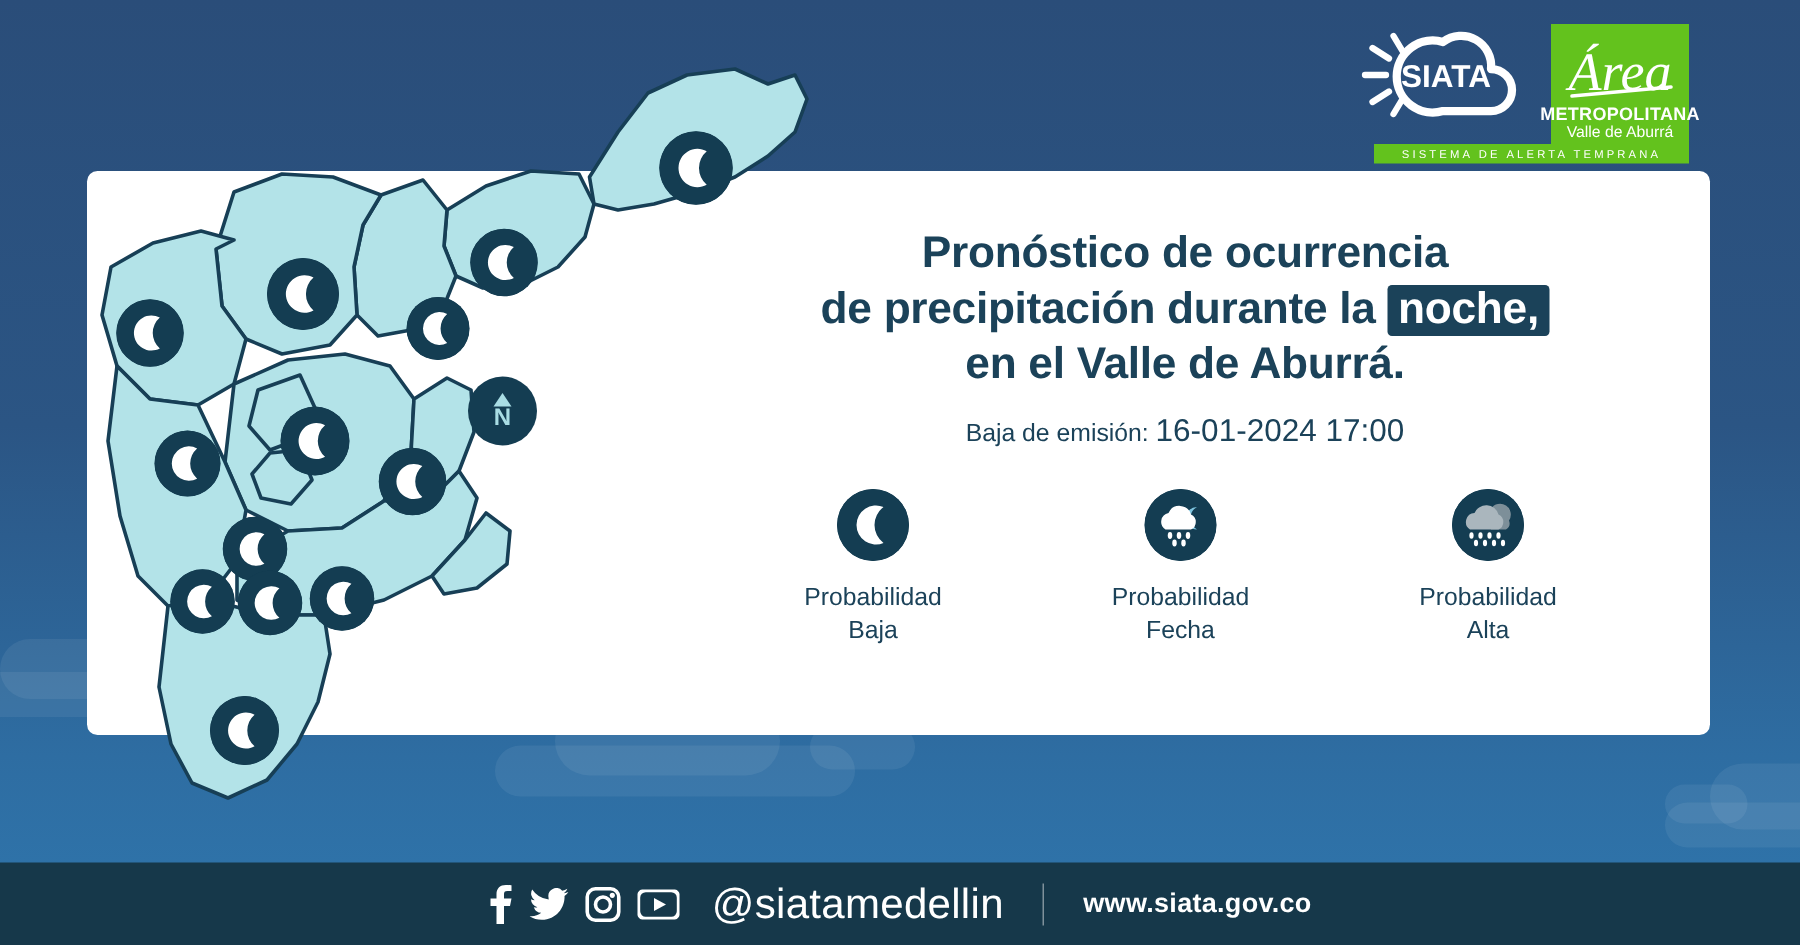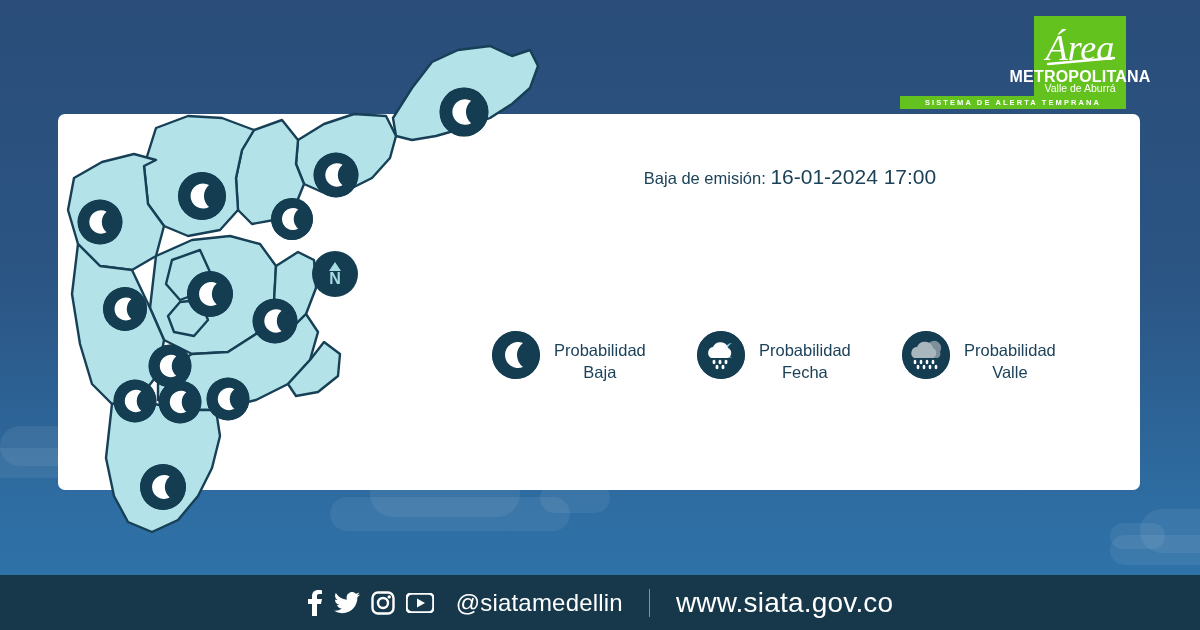--- a/index.html
+++ b/index.html
@@ -35,26 +35,26 @@
 
   
   .logos { position: absolute; right: 74px; top: 16px; display: flex; align-items: flex-start; gap: 0px; }
   .siata-logo { width: 132px; height: 78px; position: relative; }
   .area-logo {
     width: 92px; height: 82px; background: #63c21d;
     display: flex; flex-direction: column; align-items: center; justify-content: flex-end;
     padding-bottom: 4px; position: relative;
   }
   .area-script { position: absolute; left: 0; top: 2px; width: 92px; height: 58px; }
-  .area-l1 { color: #ffffff; font-size: 16px; font-weight: bold; letter-spacing: .2px; line-height: 11px; }
+  .area-l1 { color: #ffffff; font-size: 12px; font-weight: bold; letter-spacing: .2px; line-height: 11px; }
   .area-l2 { color: #ffffff; font-size: 10.5px; line-height: 12px; }
   .siata-strip {
     position: absolute; right: 74px; top: 96px;
-    width: 226px; height: 13px; background: #63c21d;
-    color: #ffffff; font-size: 7.5px; font-weight: bold;
+    width: 210px; height: 13px; background: #63c21d;
+    color: #ffffff; font-size: 7.5px; font-weight: normal;
     letter-spacing: 2.1px; display: flex; align-items: center; justify-content: center;
   }
 
   
   .card {
     position: absolute; left: 58px; top: 114px; width: 1082px; height: 376px;
     background: #ffffff; border-radius: 7px;
   }
 
   
@@ -85,46 +85,59 @@
     padding: 1px 7px 3px 7px; display: inline-block; line-height: 30px;
   }
   .issue { margin-top: 15px; color: #1b4259; font-size: 16.5px; }
   .issue .date { font-size: 21px; }
 
   
   .legend {
     position: absolute; left: 492px; top: 326px; width: 590px;
     display: flex; justify-content: space-between; align-items: flex-start;
   }
-  .legend-item { width: 180px; display: flex; align-items: center; gap: 14px; }
+  .legend-item { width: 180px; display: flex; flex-direction: column; align-items: center; }
   .legend-icon { width: 48px; height: 48px; border-radius: 50%; background: #143d52; display: block; }
   .legend-label { margin-top: 13px; color: #1b4259; font-size: 16.5px; line-height: 22px; text-align: center; }
 
   
   .footer {
     position: absolute; left: 0; bottom: 0; width: 1200px; height: 55px;
     background: #16384a; display: flex; align-items: center; justify-content: center; gap: 0px;
   }
   .social { display: flex; align-items: center; gap: 11px; margin-right: 22px; }
   .social svg { display: block; }
-  .handle { color: #ffffff; font-size: 24px; letter-spacing: .2px; }
+  .handle { color: #ffffff; font-size: 28px; letter-spacing: .2px; }
   .divider { width: 1px; height: 28px; background: rgba(255,255,255,.45); margin: 0 26px; }
-  .url { color: #ffffff; font-size: 28px; letter-spacing: .2px; }
+  .url { color: #ffffff; font-size: 18px; letter-spacing: .2px; font-weight: bold; }
 </style>
 </head>
 <body>
 
 <div class="stage">
 
   <div class="bgcloud cloud-a"></div>
   <div class="bgcloud cloud-b"></div>
   <div class="bgcloud cloud-c"></div>
   <div class="bgcloud cloud-d"></div>
 
   <div class="logos">
+    <div class="siata-logo">
+      <svg viewBox="0 0 132 78" width="132" height="78">
+        <g stroke="#ffffff" stroke-width="4.2" stroke-linecap="round" fill="none">
+          <line x1="8" y1="34" x2="22" y2="34"></line>
+          <line x1="13" y1="16" x2="24" y2="23"></line>
+          <line x1="13" y1="52" x2="24" y2="45"></line>
+          <line x1="27" y1="8" x2="33" y2="18"></line>
+          <line x1="27" y1="60" x2="33" y2="50"></line>
+        </g>
+        <path d="M60 12 A24 24 0 1 0 60 58 L92 58 A14 14 0 0 0 92 30 A20 20 0 0 0 60 12 Z" fill="none" stroke="#ffffff" stroke-width="5.5" stroke-linejoin="round"></path>
+        <text x="62" y="42" font-family="Liberation Sans, sans-serif" font-size="21" font-weight="bold" fill="#ffffff" text-anchor="middle">SIATA</text>
+      </svg>
+    </div>
     <div class="area-logo">
       <svg class="area-script" viewBox="0 0 92 58">
         <text x="46" y="42" font-family="Liberation Serif, serif" font-size="36" font-style="italic" fill="#ffffff" text-anchor="middle">Área</text>
         <line x1="14" y1="46" x2="80" y2="40" stroke="#ffffff" stroke-width="2.4" stroke-linecap="round"></line>
       </svg>
       <div class="area-l1">METROPOLITANA</div>
       <div class="area-l2">Valle de Aburrá</div>
     </div>
   </div>
   <div class="siata-strip">SISTEMA DE ALERTA TEMPRANA</div>
@@ -253,20 +266,28 @@
         <div class="badge" title="Caldas Sur" style="left: 103px; top: 443px; width: 46px; height: 46px;">
           <svg viewBox="0 0 48 48" class="badge-circle">
             <circle cx="24" cy="24" r="24" fill="#143d52"></circle>
             <path d="M31 13 A12.5 12.5 0 1 0 31 35 A14.5 14.5 0 0 1 31 13 Z" fill="#ffffff"></path>
           </svg>
         </div>
       </div>
   </div>
 
   <div class="panel">
+    <div class="title">
+      <div>Pronóstico de ocurrencia</div>
+      <div>
+        <span>de precipitación durante la</span>
+        <span class="hl">noche,</span>
+      </div>
+      <div>en el Valle de Aburrá.</div>
+    </div>
     <div class="issue">
       <span>Baja de emisión:</span>
       <span class="date">16-01-2024 17:00</span>
     </div>
   </div>
 
   <div class="legend">
 
     <div class="legend-item">
       <svg class="legend-icon" viewBox="0 0 48 48">
@@ -309,21 +330,21 @@
           <ellipse cx="25" cy="31" rx="1.4" ry="2.2"></ellipse>
           <ellipse cx="31" cy="31" rx="1.4" ry="2.2"></ellipse>
           <ellipse cx="16" cy="36" rx="1.4" ry="2.2"></ellipse>
           <ellipse cx="22" cy="36" rx="1.4" ry="2.2"></ellipse>
           <ellipse cx="28" cy="36" rx="1.4" ry="2.2"></ellipse>
           <ellipse cx="34" cy="36" rx="1.4" ry="2.2"></ellipse>
         </g>
       </svg>
       <div class="legend-label">
         <div>Probabilidad</div>
-        <div>Valle</div>
+        <div>Alta</div>
       </div>
     </div>
   </div>
 
   <div class="footer">
     <div class="social">
       <svg width="16" height="26" viewBox="0 0 16 26">
         <path d="M10 26 V14 H14 L15 9 H10 V6.2 C10 4.8 10.4 4 12.3 4 H15 V0.2
                  C14.4 0.1 12.9 0 11.2 0 C7.5 0 5 2.2 5 6 V9 H1 V14 H5 V26 Z" fill="#ffffff"></path>
       </svg>

